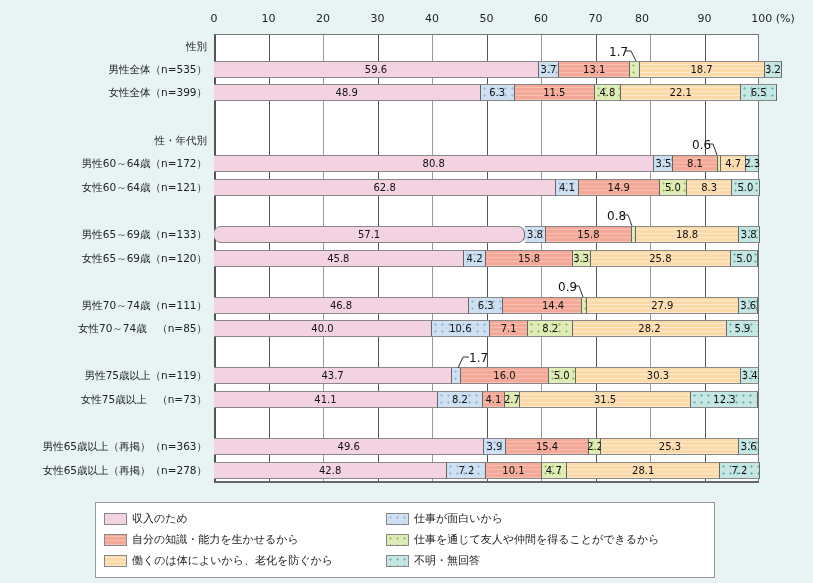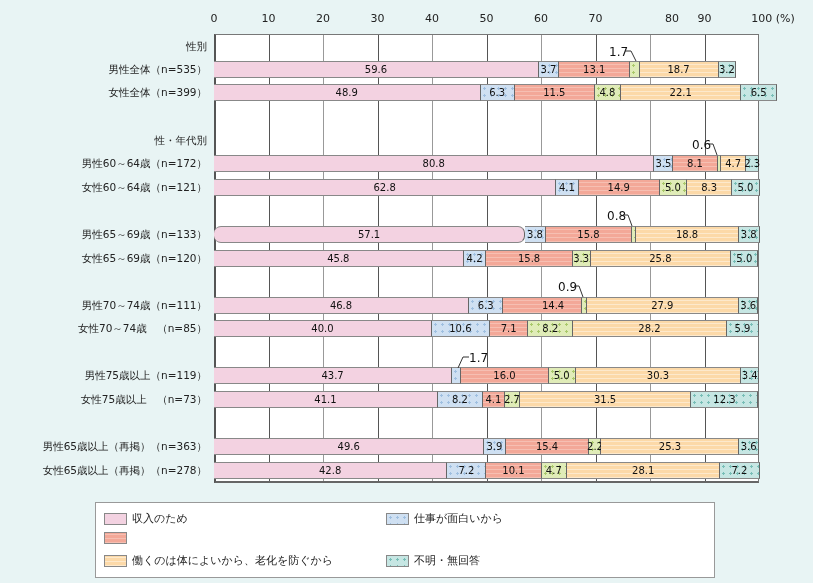--- a/index.html
+++ b/index.html
@@ -31,21 +31,21 @@
 
 <div>
   <span class="axis-tick" style="left:214px">0</span>
   <span class="axis-tick" style="left:268.5px">10</span>
   <span class="axis-tick" style="left:323px">20</span>
   <span class="axis-tick" style="left:377.5px">30</span>
   <span class="axis-tick" style="left:432px">40</span>
   <span class="axis-tick" style="left:486.5px">50</span>
   <span class="axis-tick" style="left:541px">60</span>
   <span class="axis-tick" style="left:595.5px">70</span>
-  <span class="axis-tick" style="left:672px">80</span>
+  <span class="axis-tick" style="left:642px">80</span>
   <span class="axis-tick" style="left:704.5px">90</span>
   <span class="axis-tick" style="left:759px;transform:translateX(-18%)">100 (%)</span>
 </div>
 
 <div class="plot">
   <div class="grid dark" style="left:52.5px"></div>
   <div class="grid" style="left:107px"></div>
   <div class="grid dark" style="left:161.5px"></div>
   <div class="grid" style="left:216px"></div>
   <div class="grid dark" style="left:270.5px"></div>
@@ -69,21 +69,21 @@
 <div class="row-label" style="top:367px">男性75歳以上（n=119）</div>
 <div class="row-label" style="top:391px">女性75歳以上　（n=73）</div>
 <div class="row-label" style="top:438px">男性65歳以上（再掲）（n=363）</div>
 <div class="row-label" style="top:462px">女性65歳以上（再掲）（n=278）</div>
 
 <div class="bar" style="top:61px">
     <div class="seg s0" style="width: 324.82px;">59.6</div>
     <div class="seg s1" style="width: 20.165px;">3.7</div>
     <div class="seg s2" style="width: 71.395px;">13.1</div>
     <div class="seg s3" style="width: 9.265px;"></div>
-    <div class="seg s4" style="width: 79px;">18.7</div>
+    <div class="seg s4" style="width: 125px;">18.7</div>
     <div class="seg s5" style="width: 17.44px;">3.2</div>
   </div>
 <div class="bar" style="top:84px">
     <div class="seg s0" style="width: 266.505px;">48.9</div>
     <div class="seg s1" style="width: 34.335px;">6.3</div>
     <div class="seg s2" style="width: 80px;">11.5</div>
     <div class="seg s3" style="width: 26.16px;">4.8</div>
     <div class="seg s4" style="width: 120.445px;">22.1</div>
     <div class="seg s5" style="width: 35.425px;">6.5</div>
   </div>
@@ -193,20 +193,25 @@
   <div class="legend-item" style="left:8px;top:8px">
     <span class="swatch s0"></span>
     <span>収入のため</span>
   </div>
   <div class="legend-item" style="left:290px;top:8px">
     <span class="swatch s1"></span>
     <span>仕事が面白いから</span>
   </div>
   <div class="legend-item" style="left:8px;top:29px">
     <span class="swatch s2"></span>
+    <span>自分の知識・能力を生かせるから</span>
+  </div>
+  <div class="legend-item" style="left:290px;top:29px">
+    <span class="swatch s3"></span>
+    <span>仕事を通じて友人や仲間を得ることができるから</span>
   </div>
   <div class="legend-item" style="left:8px;top:50px">
     <span class="swatch s4"></span>
     <span>働くのは体によいから、老化を防ぐから</span>
   </div>
   <div class="legend-item" style="left:290px;top:50px">
     <span class="swatch s5"></span>
     <span>不明・無回答</span>
   </div>
 </div>

